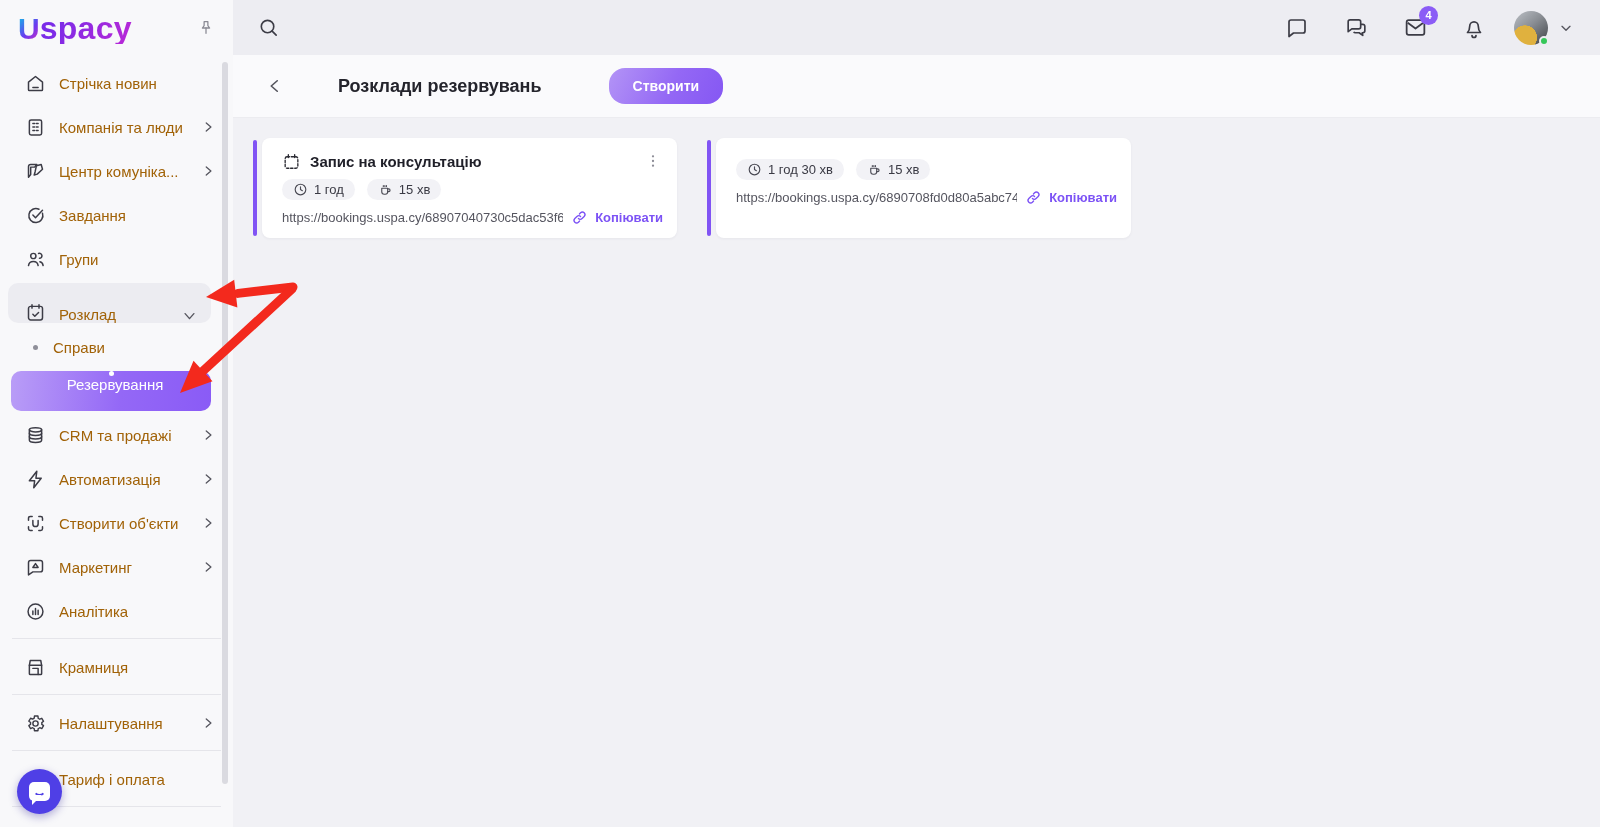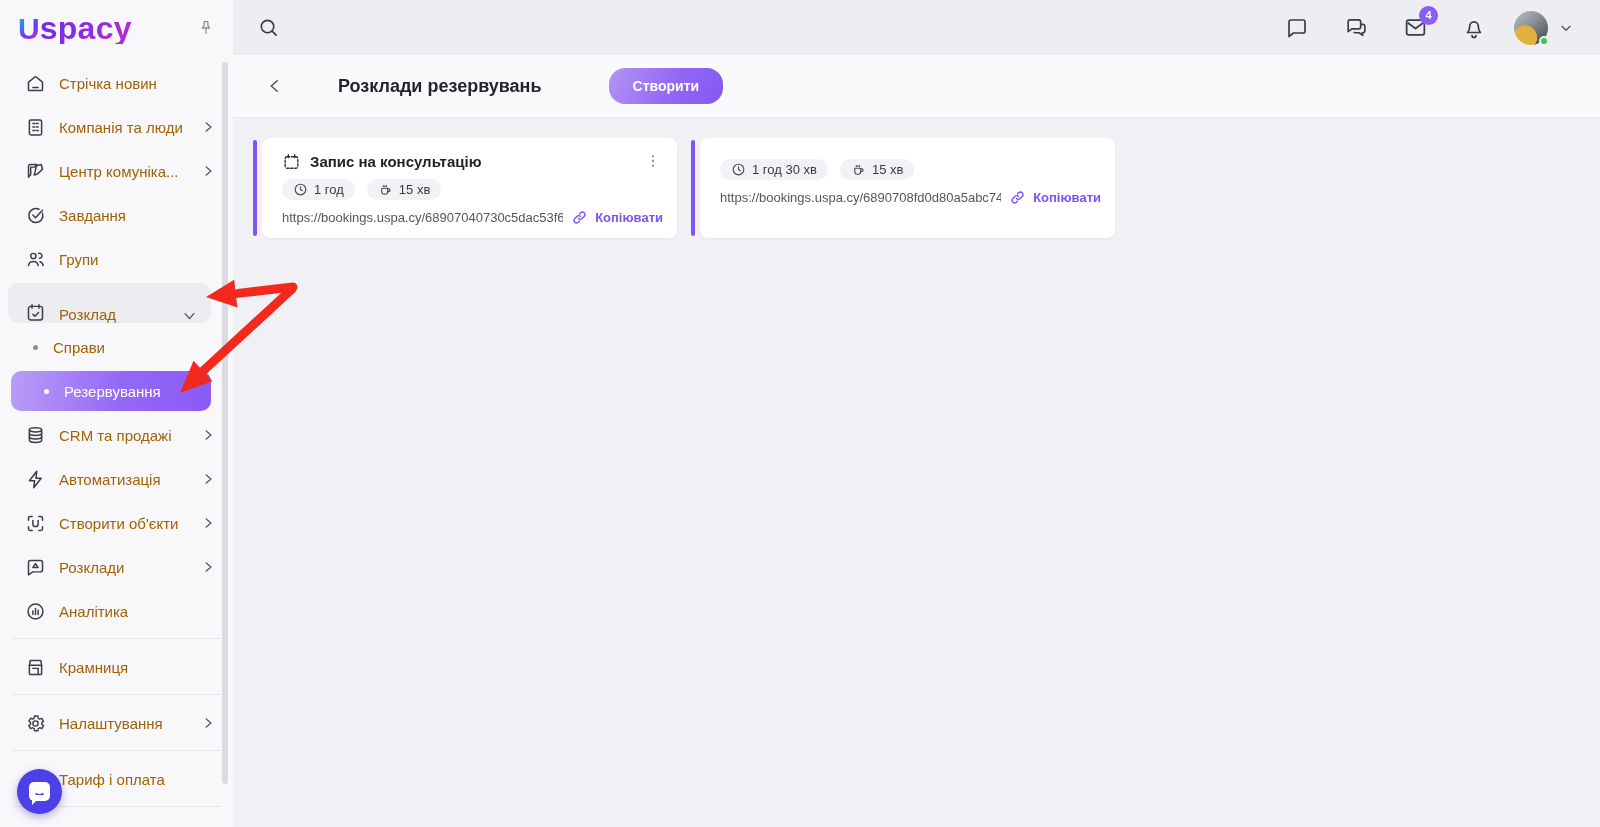--- a/index.html
+++ b/index.html
@@ -15,21 +15,21 @@
   .logo-rest { font-size:32px; font-weight:700; letter-spacing:.3px; background:linear-gradient(120deg,#7A2BE8 20%,#B428D8 90%); -webkit-background-clip:text; background-clip:text; color:transparent; line-height:1; }
   .pin-btn { width:22px; height:22px; color:#8A8A94; display:flex; align-items:center; justify-content:center; cursor:pointer; }
 
   nav.side-nav { padding-top:6px; }
   .nav-item { display:flex; align-items:center; height:44px; padding:0 18px 0 24px; font-size:15px; color:#a16207; cursor:pointer; }
   .nav-item .nicon { width:22px; height:22px; margin-right:13px; display:flex; align-items:center; justify-content:center; color:#3C3C46; flex:0 0 22px; }
   .nav-item .nlabel { white-space:nowrap; overflow:hidden; text-overflow:ellipsis; }
   .nav-item .chev { margin-left:auto; color:#55555E; display:flex; }
   .nav-item.pill { height:40px; margin:2px 22px 2px 8px; padding:0 14px 0 16px; border-radius:10px; background:#ECECF1;align-items:flex-end; }
   .nav-item.active-gradient { height:40px; margin:2px 22px 2px 11px; padding:0 18px 0 16px; border-radius:10px;
-      background:linear-gradient(95deg,#B99DF7 0%,#9468F6 55%,#8A5BF6 100%); color:#FFFFFF; }
+      background:linear-gradient(95deg,#B99DF7 0%,#9468F6 55%,#8A5BF6 100%); color:#FFFFFF;flex-direction:column; }
   .nav-item.child { padding-left:26px; }
   .bullet { width:5px; height:5px; border-radius:50%; background:#8F8F99; margin:0 15px 0 7px; flex:0 0 5px; }
   .active-gradient .bullet { background:#FFFFFF; }
   .divider { height:1px; background:#E5E5EA; margin:5px 12px 6px 12px; }
 
   .side-scrollthumb { position:absolute; top:62px; right:5px; width:6px; height:722px; border-radius:3px; background:#DADAE0; }
 
   .chat-launcher { position:absolute; left:17px; top:769px; width:45px; height:45px; border-radius:50%; background:#4F3FE6; box-shadow:0 3px 8px rgba(40,30,150,.35); display:flex; align-items:center; justify-content:center; cursor:pointer; }
   .chat-launcher .bub { position:relative; width:21px; height:19px; background:#fff; border-radius:5px; }
   .chat-launcher .bub::after { content:""; position:absolute; left:3px; bottom:-4px; border:5px solid transparent; border-top-color:#fff; border-left-color:#fff; }
@@ -47,21 +47,21 @@
                  linear-gradient(140deg,#BDC1C7 0%,#8A8E94 45%,#3F4247 100%); }
   .avatar .status-dot { position:absolute; right:-1px; bottom:-1px; width:10px; height:10px; border-radius:50%; background:#35C759; border:2px solid #EDEDF2; }
 
   .page-header { height:63px; background:#FAFAFC; display:flex; align-items:center; padding:0 30px; border-bottom:1px solid #ECECF0;gap:41px; }
   .back-btn { width:24px; height:24px; display:flex; align-items:center; justify-content:center; color:#55555E; cursor:pointer; }
   .page-title { font-size:18px; font-weight:700; color:#24242C; margin-left:10px; }
   .create-btn { margin-left:26px; border:none; color:#fff; font-size:14px; font-weight:600; font-family:inherit; padding:10px 24px; border-radius:16px;
      background:linear-gradient(115deg,#B394F6 0%,#9468F5 55%,#8557F3 100%); cursor:pointer; }
 
   .content { flex:1; background:#F1F1F5; padding:20px 0 0 20px; position:relative; }
-  .cards-row { display:flex; gap:14px; }
+  .cards-row { display:flex; gap:30px; }
   .card-wrap { display:flex; align-items:stretch; }
   .card-accent { width:4px; border-radius:3px; background:#8154F4; margin:2px 5px 2px 0; }
   .card { width:415px; height:100px; background:#fff; border-radius:8px; box-shadow:0 1px 3px rgba(30,30,60,.05); padding:13px 14px 12px 20px; display:flex; flex-direction:column; }
   .card-top { display:flex; align-items:center; }
   .card-cal { width:19px; height:19px; color:#2B2B33; margin-right:9px; flex:0 0 19px; }
   .card-title { font-size:15px; font-weight:700; color:#1F1F28; }
   .kebab { margin-left:auto; width:20px; height:20px; display:flex; align-items:center; justify-content:center; color:#8C8C96; cursor:pointer; }
   .chips { display:flex; gap:12px; margin-top:8px; }
   .chip { display:flex; align-items:center; gap:6px; background:#F2F2F6; border-radius:12px; padding:3px 11px; font-size:13px; color:#3A3A44; }
   .chip .cicon { width:15px; height:15px; color:#4A4A54; display:flex; }
@@ -231,21 +231,21 @@
           </span>
       </div>
 
       <div class="nav-item">
         <span class="nicon">
             <svg class="ic" width="21" height="21" viewBox="0 0 24 24" fill="none" stroke="currentColor" stroke-width="1.7" stroke-linejoin="round" stroke-linecap="round">
               <path d="M4 6.5A2.5 2.5 0 0 1 6.5 4h11A2.5 2.5 0 0 1 20 6.5v8a2.5 2.5 0 0 1-2.5 2.5H9l-5 3.5z"></path>
               <path d="m9 12 3-4.5L15 12z"></path>
             </svg>
           </span>
-        <span class="nlabel">Розклади</span>
+        <span class="nlabel">Маркетинг</span>
         <span class="chev">
             <svg class="ic" width="14" height="14" viewBox="0 0 24 24" fill="none" stroke="currentColor" stroke-width="2.2" stroke-linecap="round" stroke-linejoin="round">
               <path d="m9 5 8 7-8 7"></path>
             </svg>
           </span>
       </div>
 
       <div class="nav-item">
         <span class="nicon">
             <svg class="ic" width="21" height="21" viewBox="0 0 24 24" fill="none" stroke="currentColor" stroke-width="1.7" stroke-linejoin="round" stroke-linecap="round">

